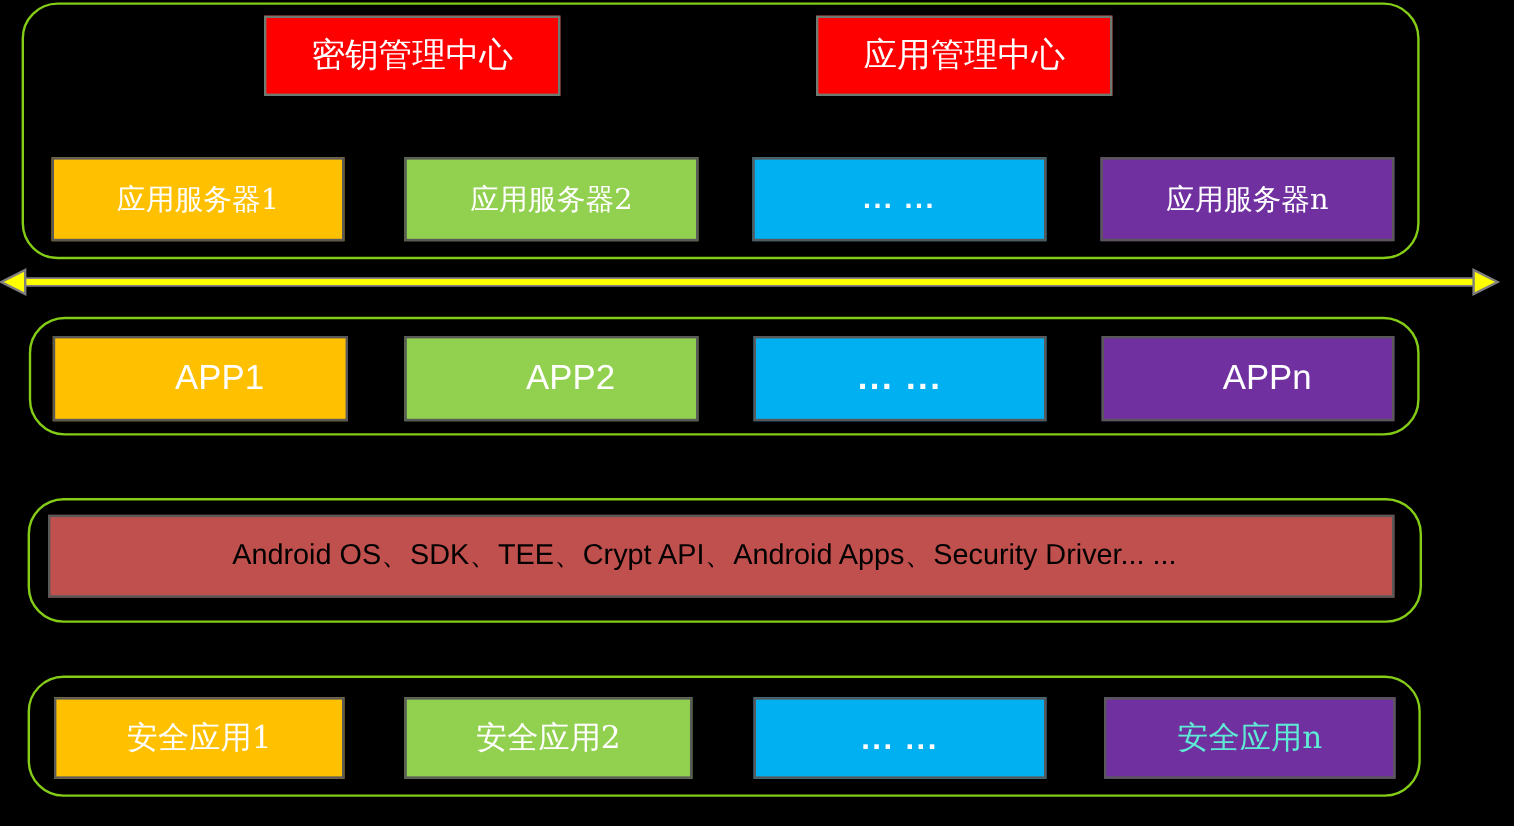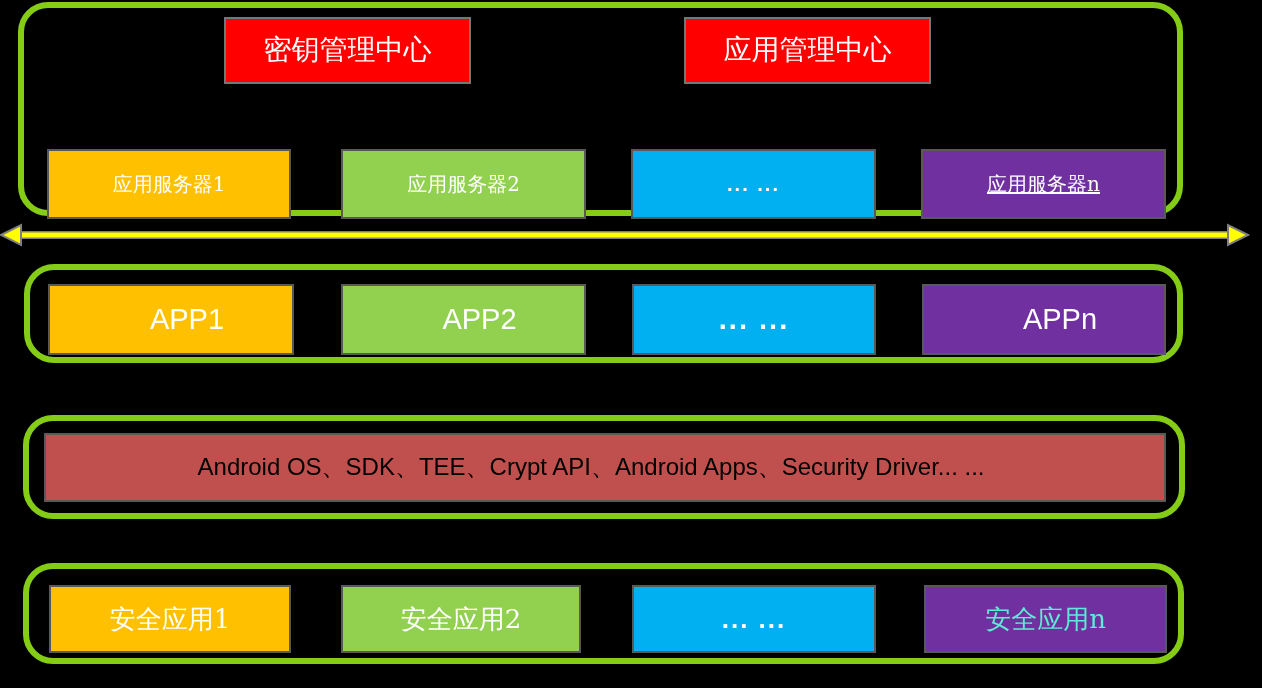--- a/index.html
+++ b/index.html
@@ -1,42 +1,42 @@
 <!DOCTYPE html>
 <html><head>
 <meta charset="utf-8">
 <style>
   html,body { margin:0; padding:0; background:#000; }
   .canvas {
     position:relative; width:1262px; height:688px; background:#000000;
     overflow:hidden; font-family:"Liberation Sans","DejaVu Sans",sans-serif;
   }
   .tier {
-    position:absolute; border:6px solid #84cc16; border-radius:30px;
+    position:absolute; border:2px solid #84cc16; border-radius:30px;
     box-sizing:border-box; background:transparent;
   }
   #tier-servers { left:18px;  top:2px;   width:1165px; height:214px; }
   #tier-apps    { left:24px;  top:264px; width:1159px; height:99px;  }
   #tier-os      { left:23px;  top:415px; width:1162px; height:104px; }
   #tier-secure  { left:23px;  top:563px; width:1161px; height:101px; }
 
   .box {
     position:absolute; box-sizing:border-box; border:2px solid #595959;
     display:flex; align-items:center; justify-content:center;
     color:#fff; text-align:center; line-height:1.1; white-space:nowrap;
   }
   .mgmt { border-color:#6E7B72; font-size:28px; }
   .cn { font-family:"DejaVu Serif","Liberation Serif",serif; }
   .latin { font-family:"Liberation Sans","DejaVu Sans",sans-serif;padding-left:32px; }
   .dots { font-size:22px; font-weight:bold; letter-spacing:2px; }
 
   
   #tier-servers .mgmt1 { left:200px; top:9px; width:247px; height:67px; }
   #tier-servers .mgmt2 { left:660px; top:9px; width:247px; height:67px; }
-  #tier-servers .row { top:141px; height:70px; font-size:20px; }
+  #tier-servers .row { top:127px; height:70px; font-size:24px; }
   #tier-servers .p1 { left:23px;  width:244px; }
   #tier-servers .p2 { left:317px; width:245px; }
   #tier-servers .p3 { left:607px; width:245px; }
   #tier-servers .p4 { left:897px; width:245px; }
 
   
   #link-arrow { position:absolute; left:0; top:221px; }
 
   
   #tier-apps .row { top:14px; height:71px; font-size:29px; }
@@ -73,21 +73,21 @@
 
     <div class="box cn row p1" style="background-color: rgb(255, 192, 0); color: rgb(255, 255, 255);">
       <span>应用服务器1</span>
     </div>
     <div class="box cn row p2" style="background-color: rgb(146, 208, 80); color: rgb(255, 255, 255);">
       <span>应用服务器2</span>
     </div>
     <div class="box row p3 dots" style="background-color: rgb(0, 176, 240); color: rgb(255, 255, 255);">
       <span>... ...</span>
     </div>
-    <div class="box cn row p4" style="background-color: rgb(112, 48, 160); color: rgb(255, 255, 255); text-decoration: underline;">
+    <div class="box cn row p4" style="background-color: rgb(112, 48, 160); color: rgb(255, 255, 255);">
       <span>应用服务器n</span>
     </div>
   </div>
 
   <svg id="link-arrow" width="1262" height="28">
     <line x1="16" y1="14" x2="1232" y2="14" stroke="#7F7F7F" stroke-width="8"></line>
     <line x1="16" y1="14" x2="1232" y2="14" stroke="#FFFF00" stroke-width="5"></line>
     <polygon points="1,14 21,4 21,24" fill="#FFFF00" stroke="#7F7F7F" stroke-width="2"></polygon>
     <polygon points="1248,14 1228,4 1228,24" fill="#FFFF00" stroke="#7F7F7F" stroke-width="2"></polygon>
   </svg>

